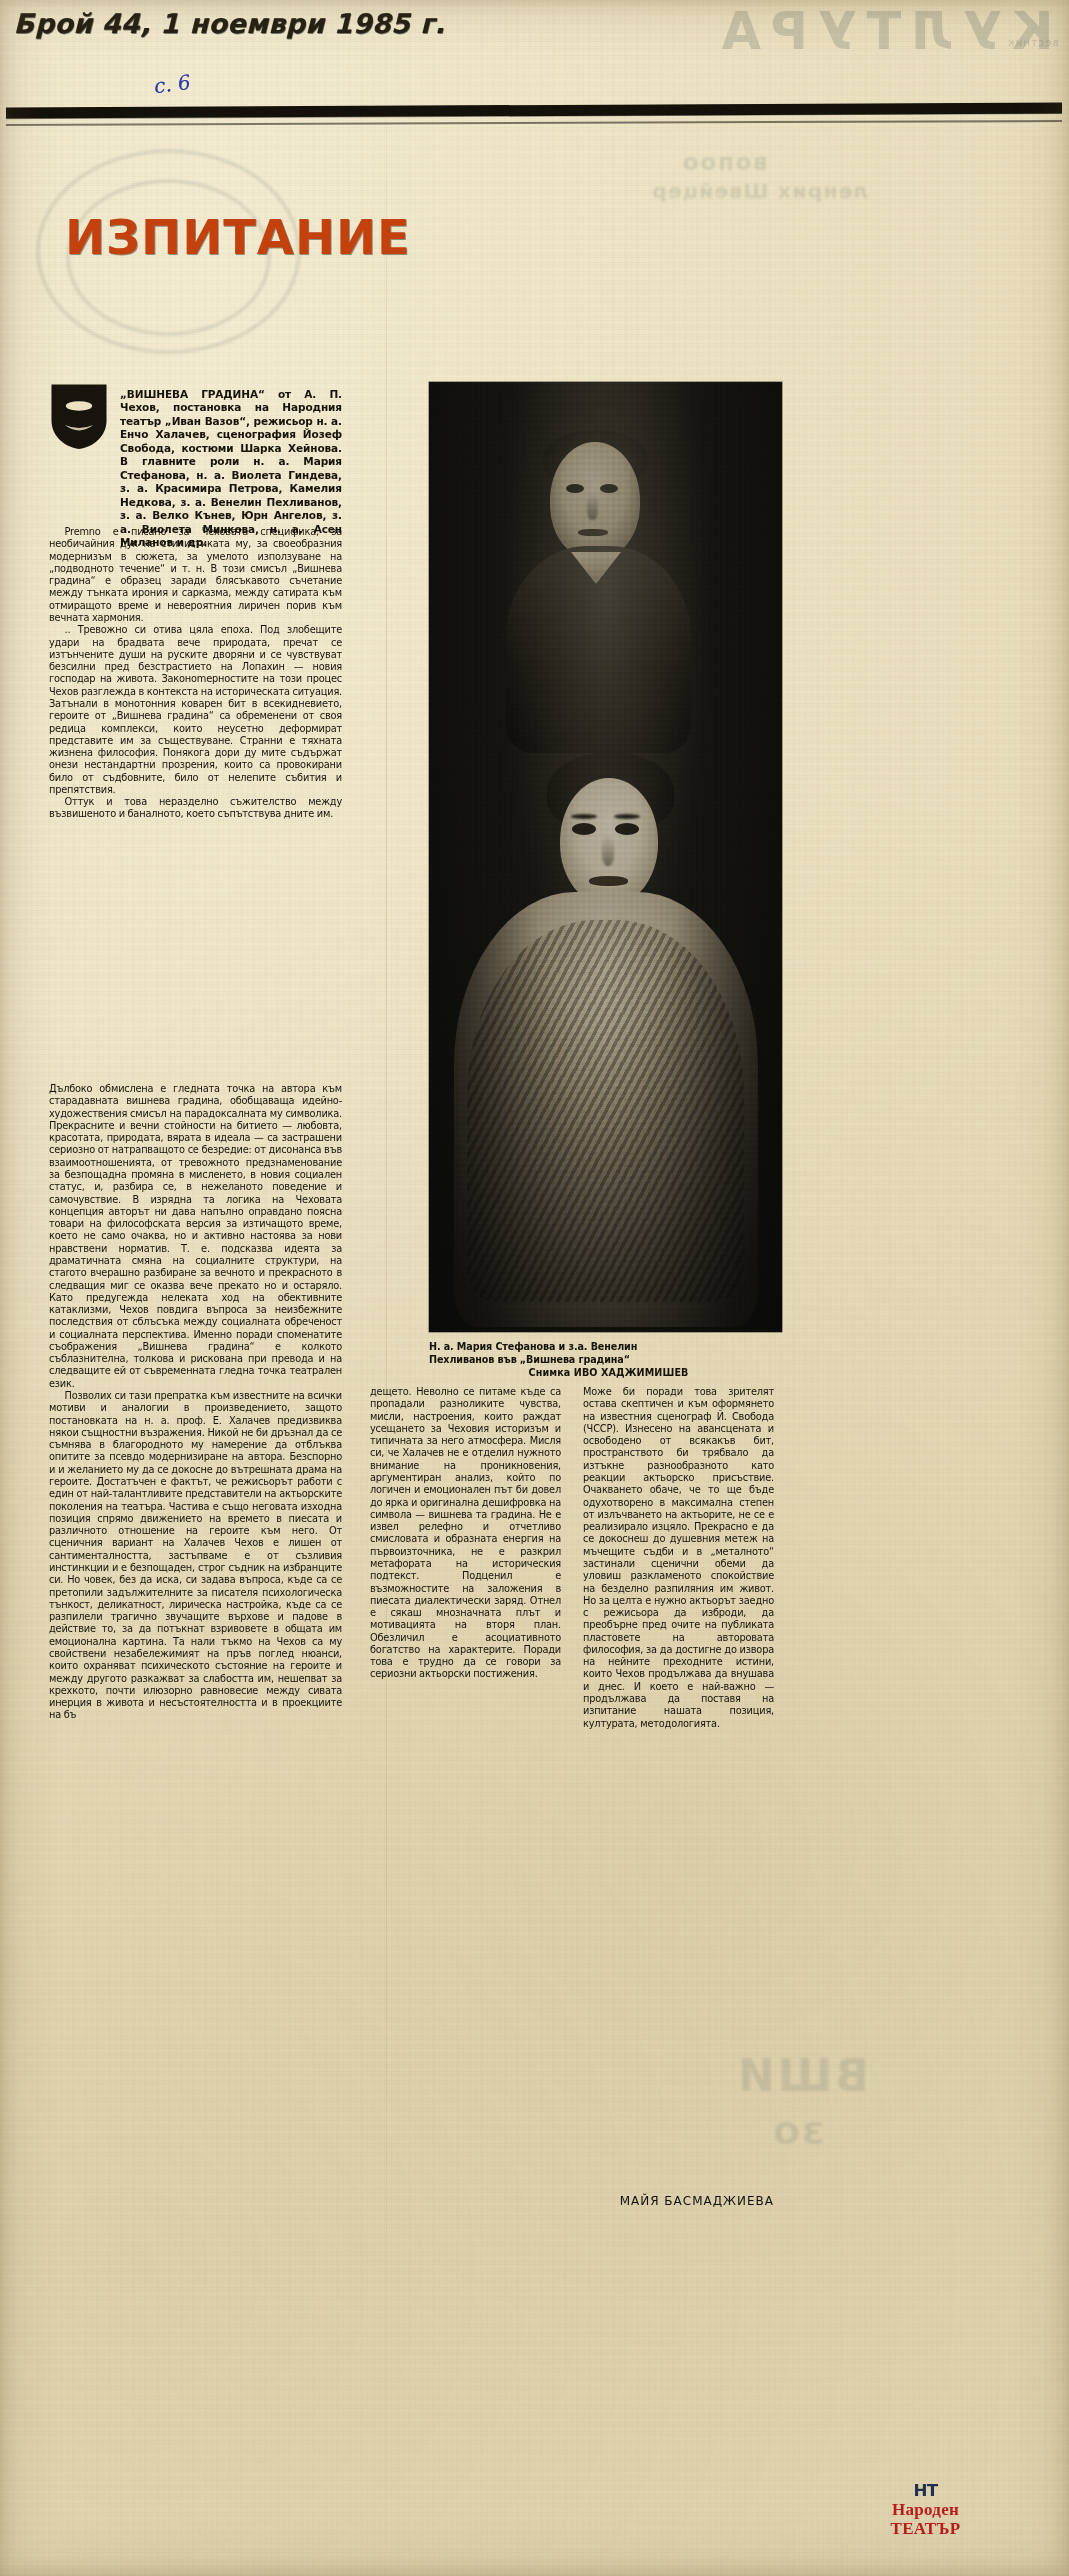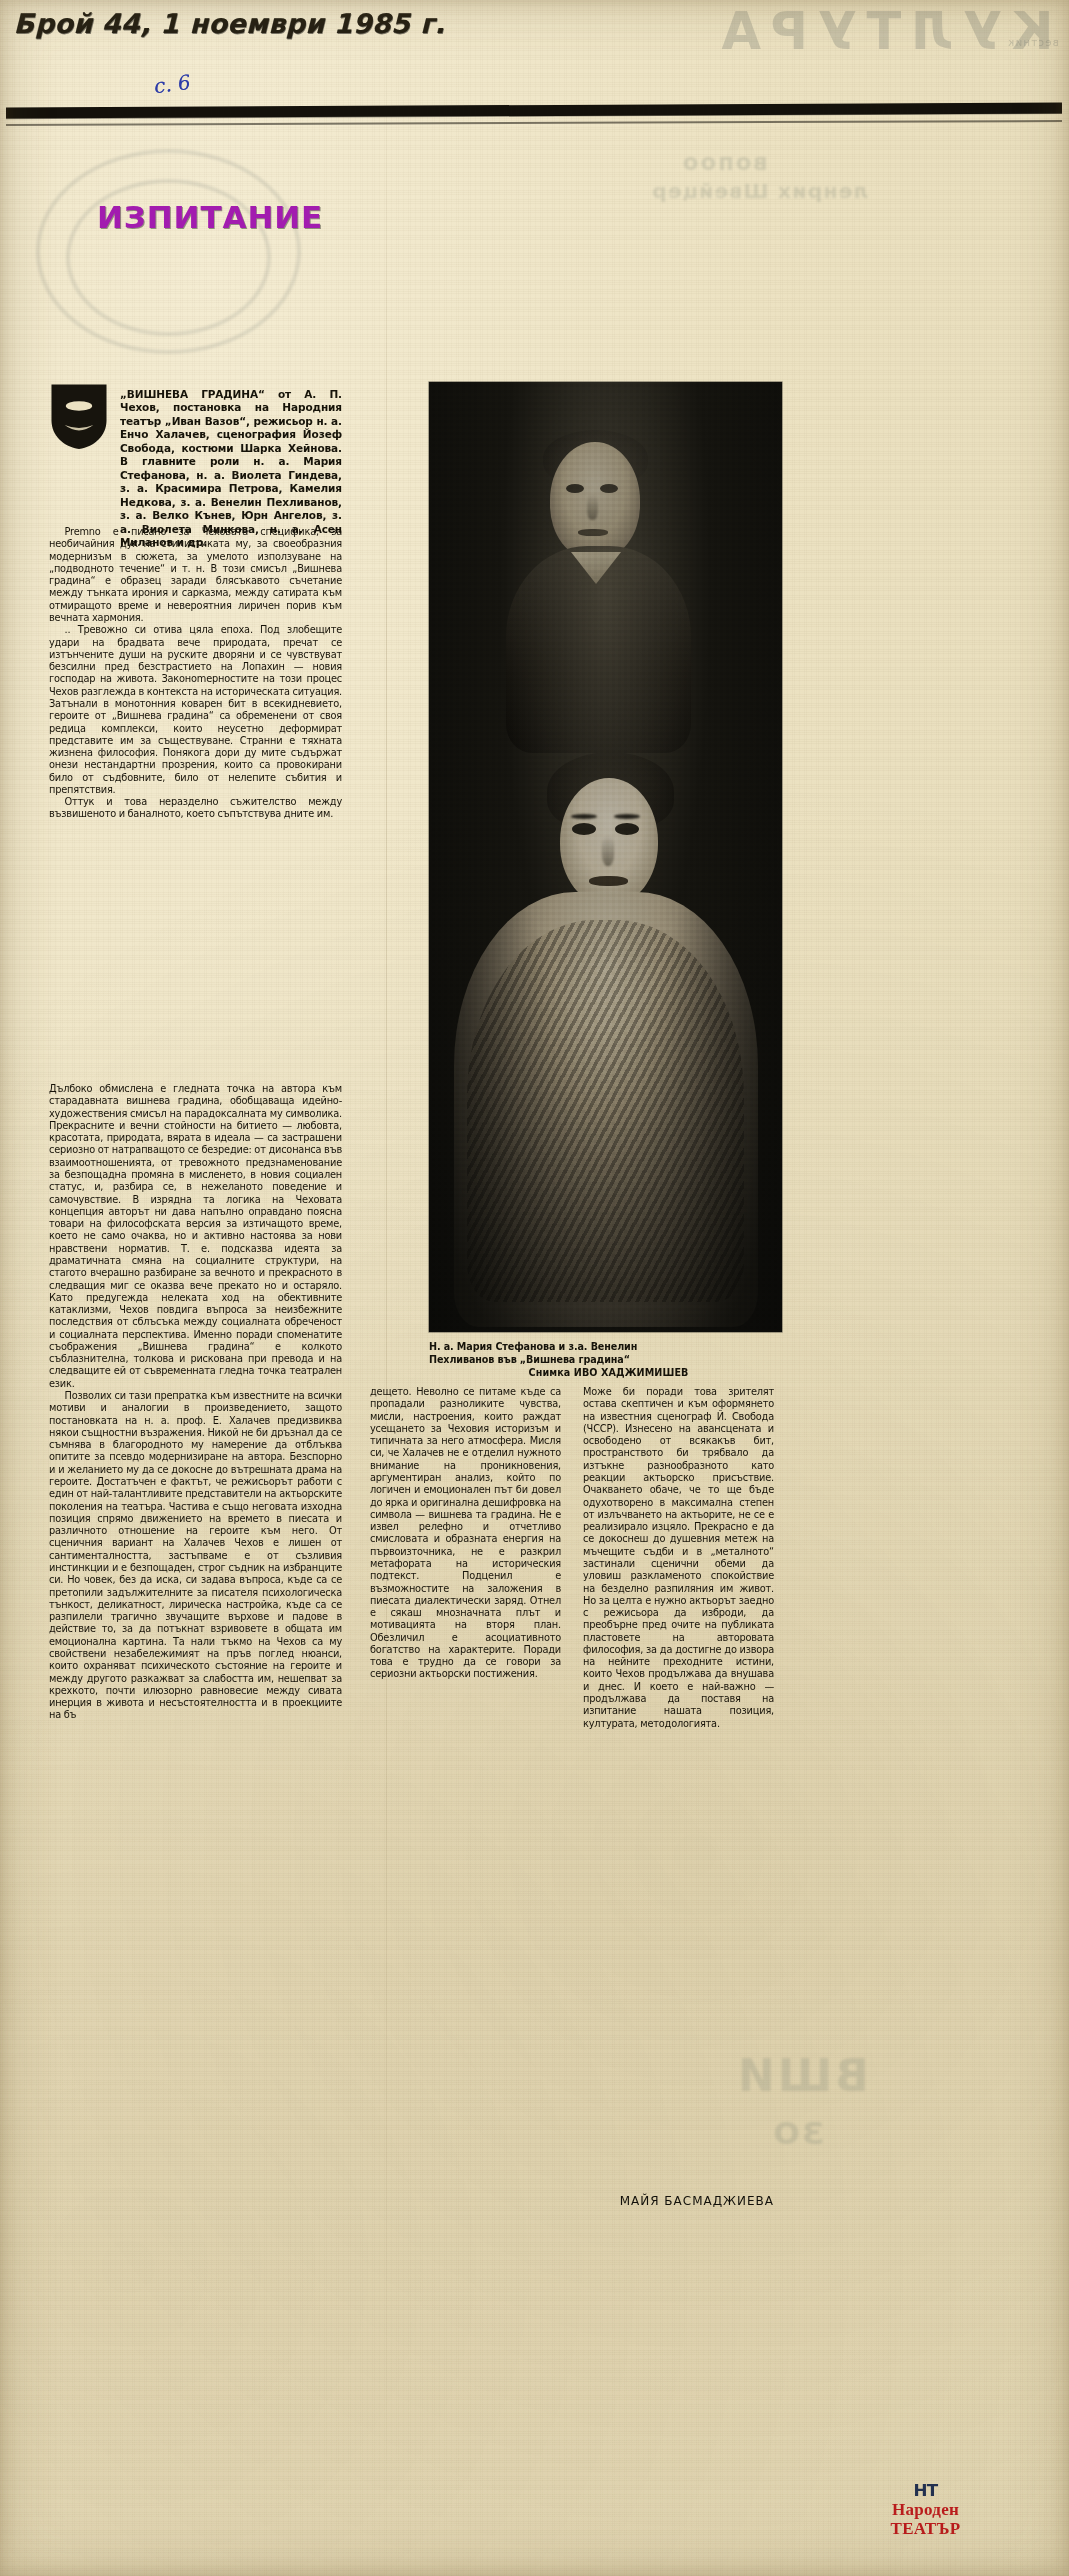--- a/index.html
+++ b/index.html
@@ -99,26 +99,25 @@
     border-radius:50%;
     filter:blur(1.2px);
     pointer-events:none;
   }
 
   
   .headline{
     position:absolute;left:65px;top:179px;width:657px;
     font-family:"DejaVu Sans", sans-serif;
     font-weight:bold;
-    font-size:31px;
+    font-size:48px;
     line-height:1.12;
     letter-spacing:0.9px;
-    color:#a21caf;
+    color:#c2410c;
     text-shadow:0.9px 0.9px 0 rgba(30,34,26,.45);
-    margin-left:32px;
   }
   .headline .l2{display:block;margin-left:41px;}
 
   
   .mask-ornament{
     position:absolute;left:49px;top:382px;width:60px;height:67px;
   }
 
   .lead{
     position:absolute;left:120px;top:388px;width:222px;

